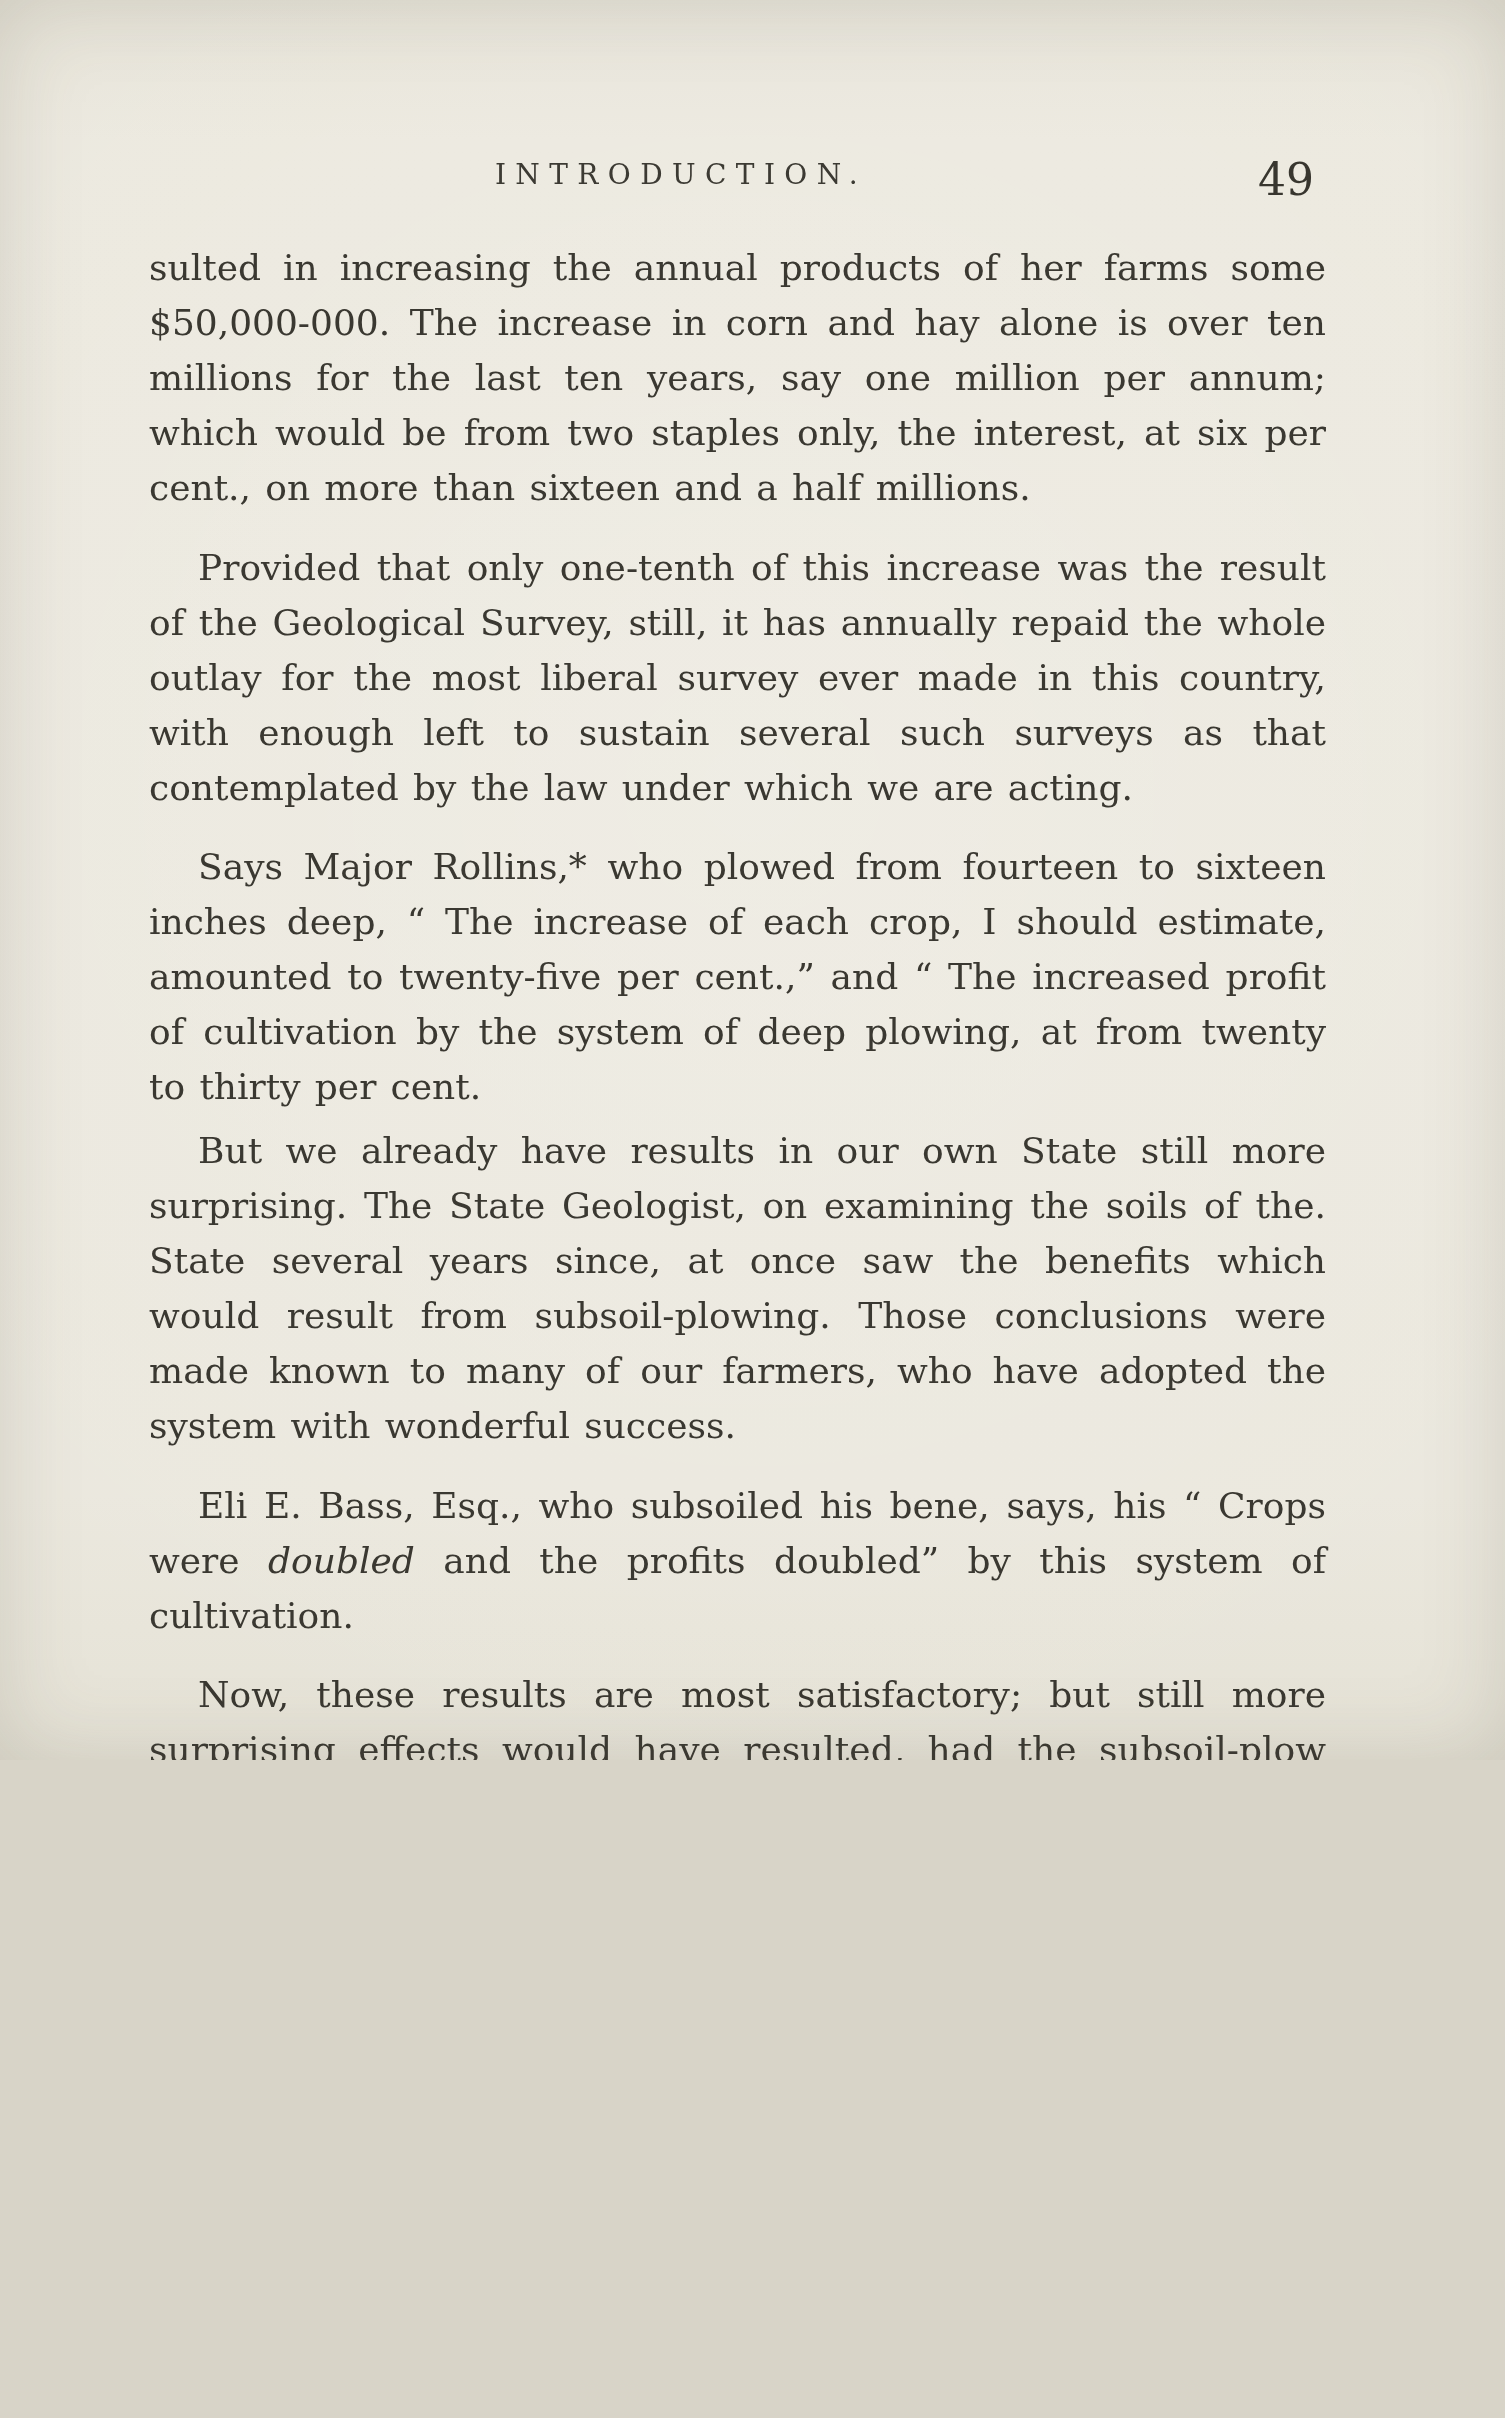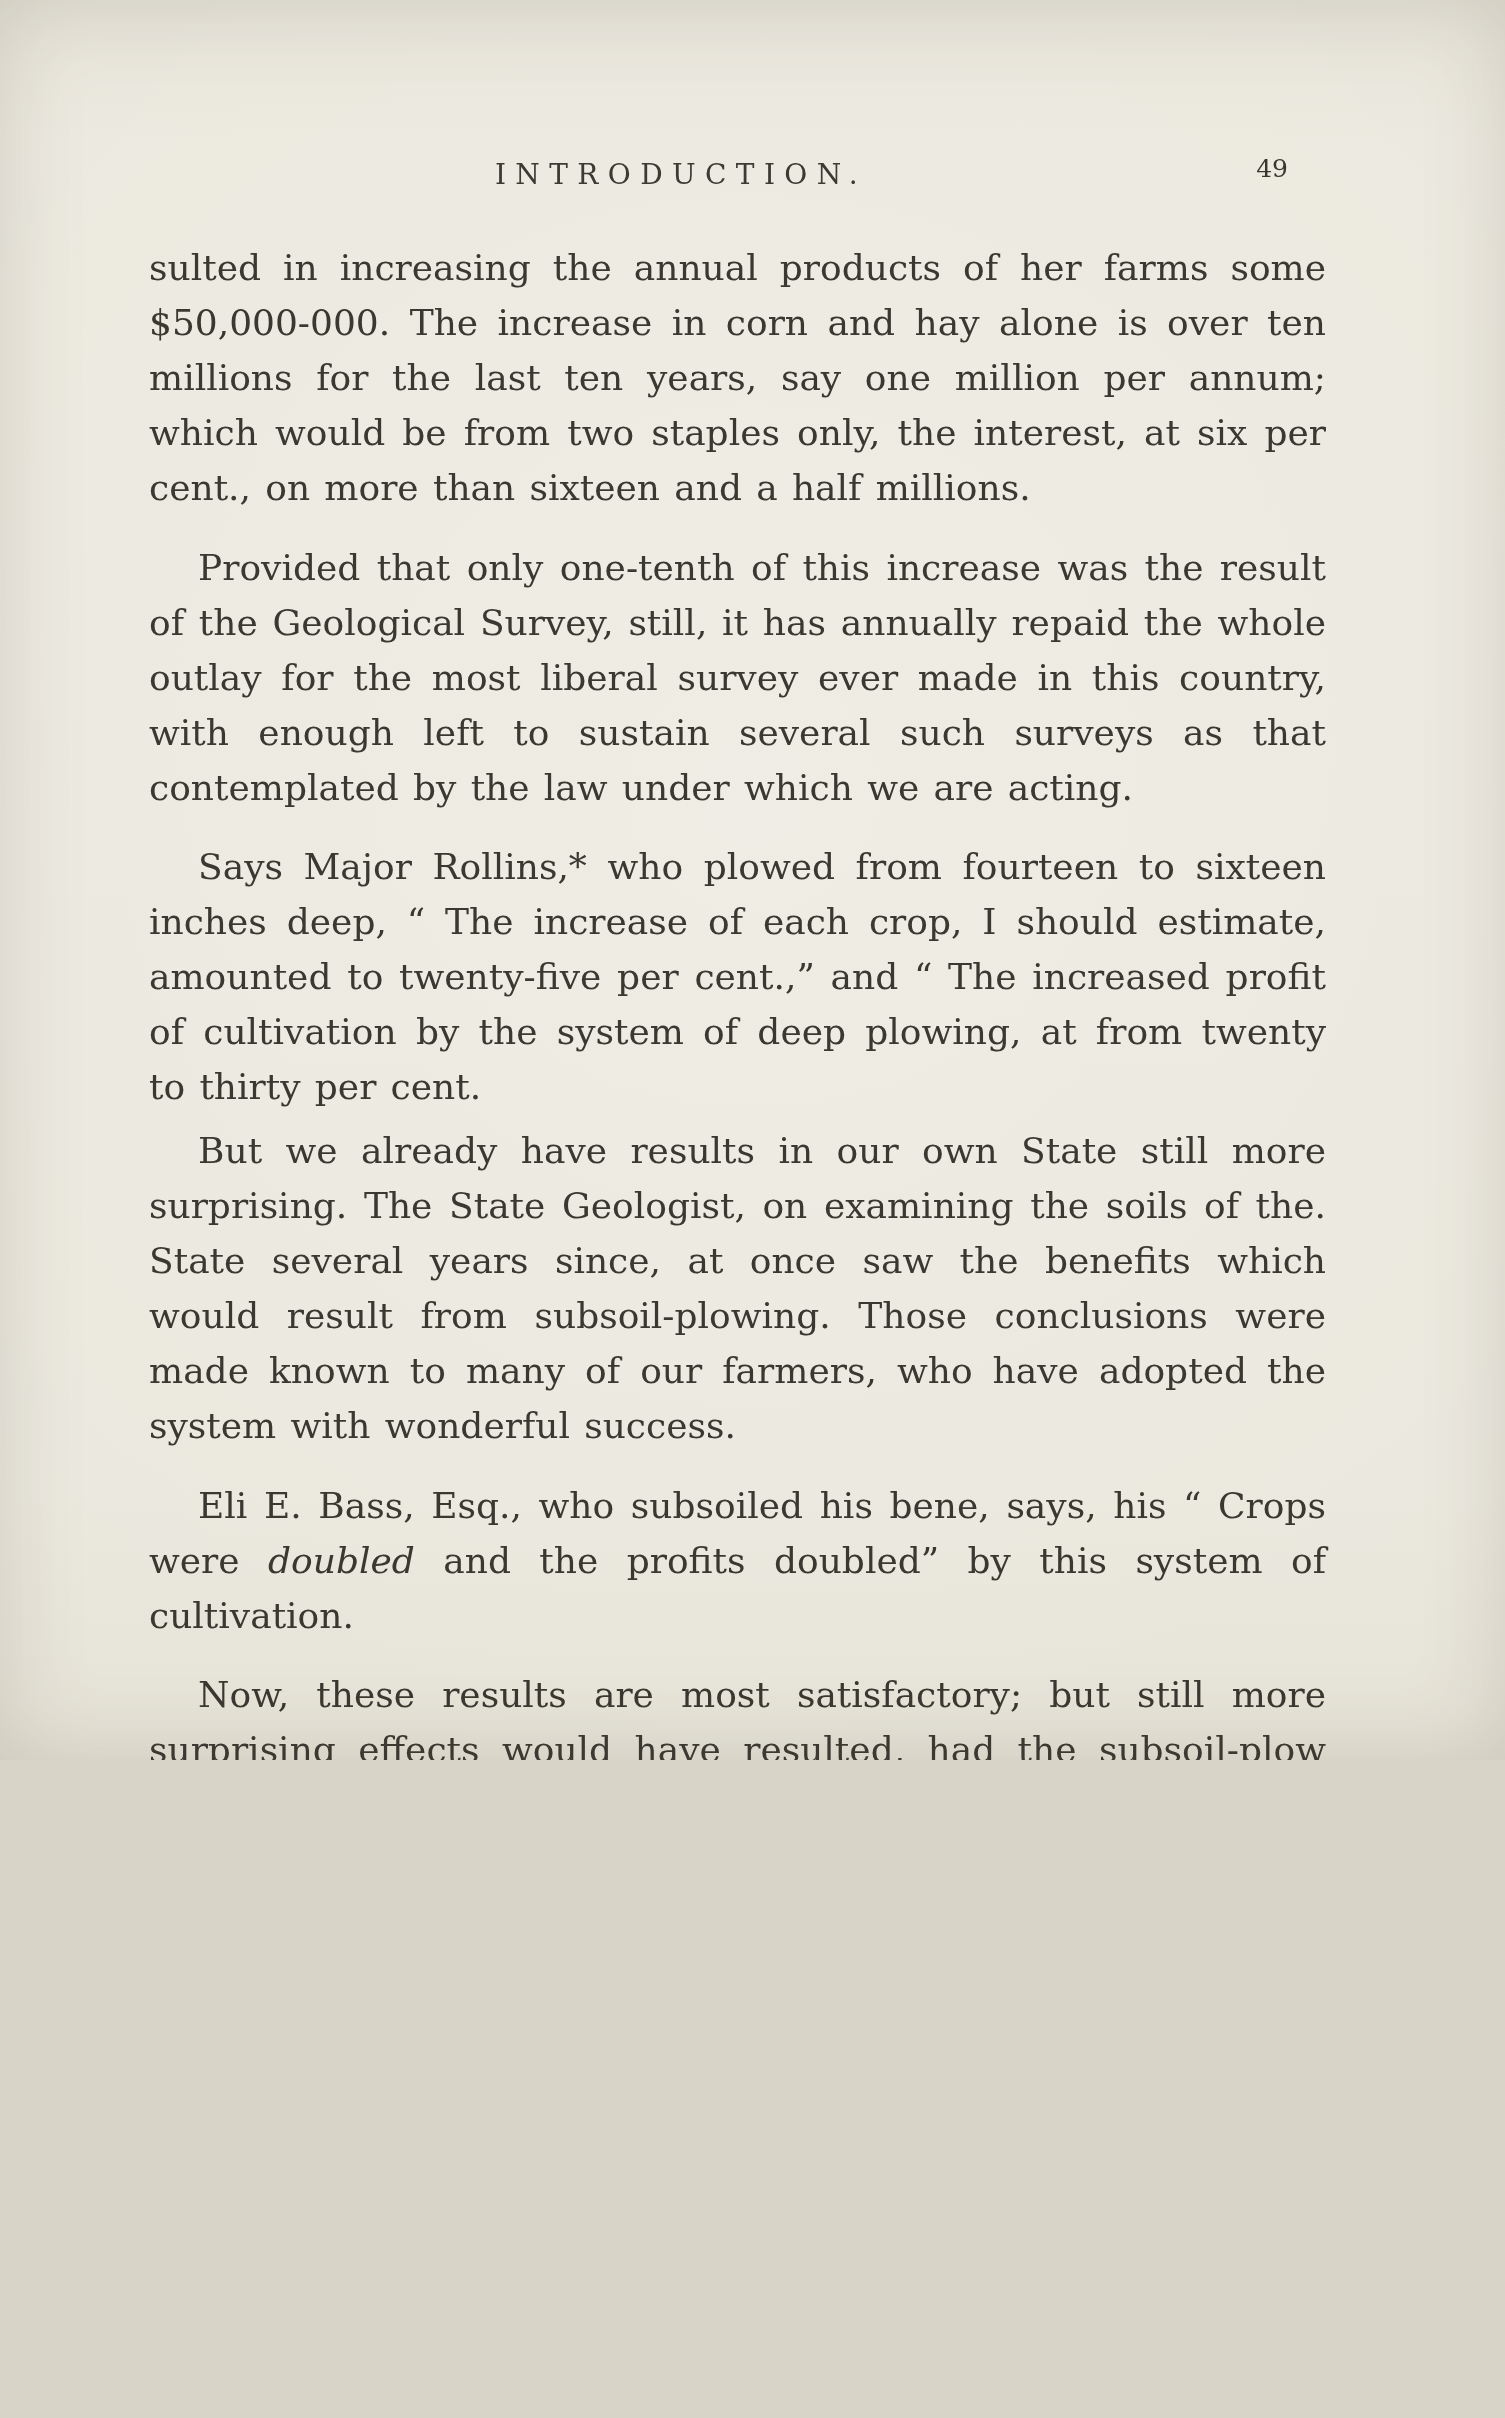--- a/index.html
+++ b/index.html
@@ -38,23 +38,23 @@
     position: absolute;
     left: 0;
     right: 113px;
     text-align: center;
     font-size: 28px;
     letter-spacing: 9.4px;
     color: #3c3a33;
   }
   .head-pagenum {
     position: absolute;
-    right: 38px;
+    right: 12px;
     top: -3.8px;
-    font-size: 25px;
+    font-size: 44px;
     color: #38362f;
   }
   .text-block {
     position: absolute;
     top: 240px;
     left: 149px;
     width: 1177px;
   }
   .para {
     font-size: 36px;

